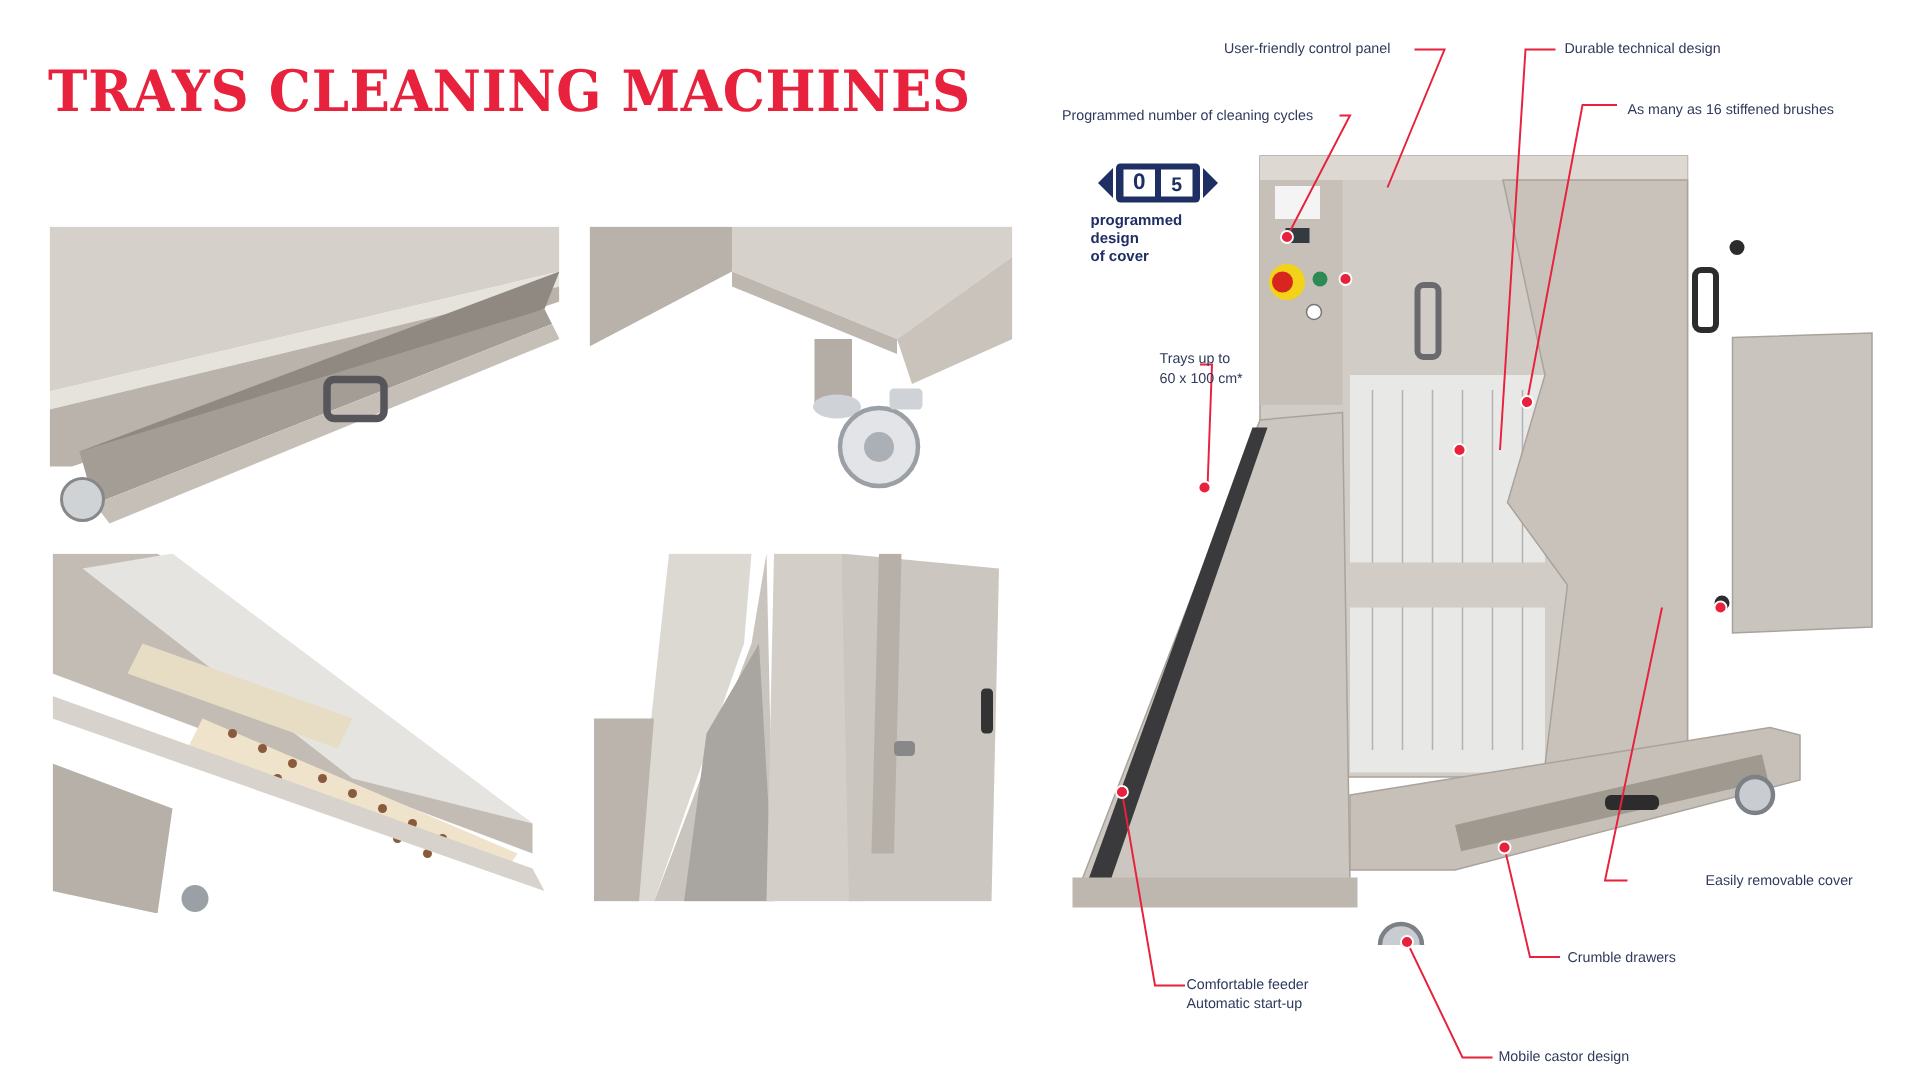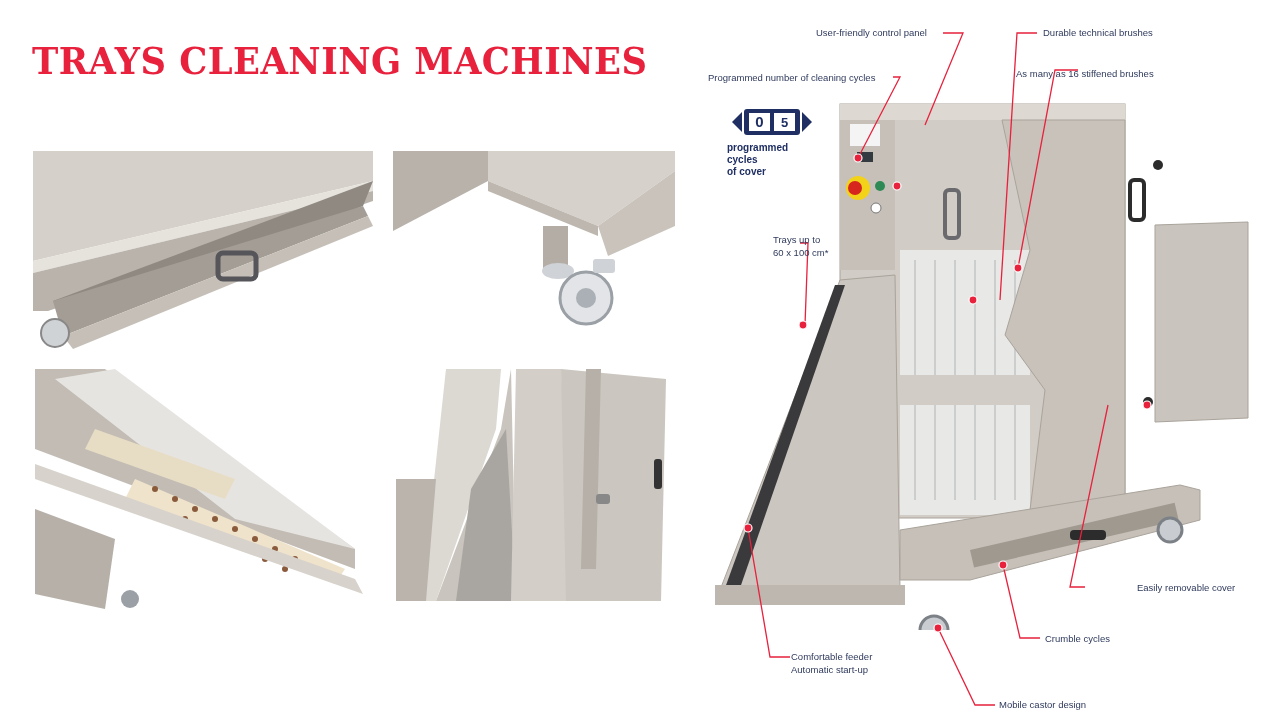--- a/index.html
+++ b/index.html
@@ -94,21 +94,21 @@
     <polygon points="0,16 10,6 10,26" fill="#1f2f63"></polygon>
     <polygon points="80,16 70,6 70,26" fill="#1f2f63"></polygon>
     <rect x="12" y="3" width="56" height="26" rx="3" fill="#1f2f63"></rect>
     <rect x="17" y="7" width="21" height="18" fill="#ffffff"></rect>
     <rect x="42" y="7" width="21" height="18" fill="#ffffff"></rect>
   </svg>
   <div style="position:absolute;left:17px;top:7px;width:21px;text-align:center;font-weight:bold;font-size:15px;color:#1f2f63;">0</div>
   <div style="position:absolute;left:42px;top:9px;width:21px;text-align:center;font-weight:bold;font-size:13px;color:#1f2f63;">5</div>
   <div class="logo-text" style="left:-5px;top:36px;width:90px;">
     <div>programmed</div>
-    <div>cycles</div>
+    <div>design</div>
     <div>of cover</div>
   </div>
 </div>
 
 <div style="position:absolute;left:700px;top:90px;width:570px;height:540px;">
   <svg width="570" height="540" viewBox="0 0 570 540">
 
     <polygon points="455,135 548,132 548,328 455,332" fill="#c9c4bd" stroke="#a9a39b"></polygon>
 
     <rect x="140" y="14" width="285" height="414" fill="#d1ccc5" stroke="#a9a39b"></rect>
@@ -172,25 +172,25 @@
     <circle cx="803" cy="325" r="4"></circle>
     <circle cx="1147" cy="405" r="4"></circle>
     <circle cx="1003" cy="565" r="4"></circle>
     <circle cx="748" cy="528" r="4"></circle>
     <circle cx="938" cy="628" r="4"></circle>
   </g>
 </svg>
 
 <div class="label" style="left:816px;top:26px;">User-friendly control panel</div>
 <div class="label" style="left:708px;top:71px;">Programmed number of cleaning cycles</div>
-<div class="label" style="left:1043px;top:26px;">Durable technical brushes</div>
-<div class="label" style="left:1016px;top:67px;">As many as 16 stiffened brushes</div>
+<div class="label" style="left:1043px;top:26px;">Durable technical design</div>
+<div class="label" style="left:1085px;top:67px;">As many as 16 stiffened brushes</div>
 <div class="label" style="left:733px;top:233px;margin-left:40px;">
   <div>Trays up to</div>
   <div>60 x 100 cm*</div>
 </div>
 <div class="label" style="left:1097px;top:581px;padding-left:40px;">Easily removable cover</div>
-<div class="label" style="left:1045px;top:632px;">Crumble cycles</div>
+<div class="label" style="left:1045px;top:632px;">Crumble drawers</div>
 <div class="label" style="left:791px;top:650px;">
   <div>Comfortable feeder</div>
   <div>Automatic start-up</div>
 </div>
 <div class="label" style="left:999px;top:698px;">Mobile castor design</div>
 
 </body></html>

